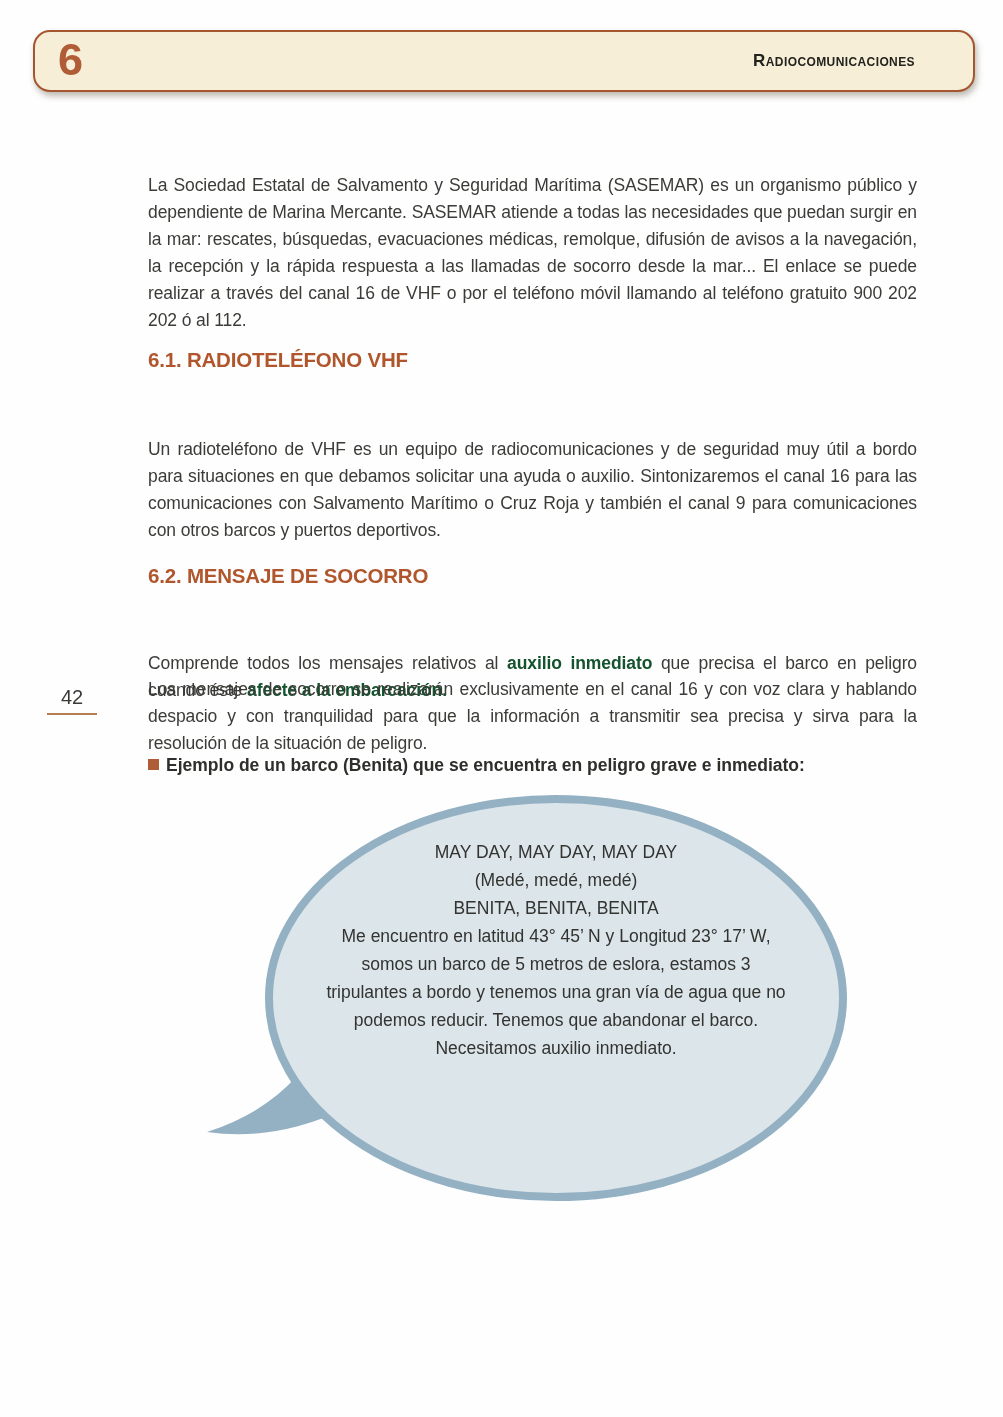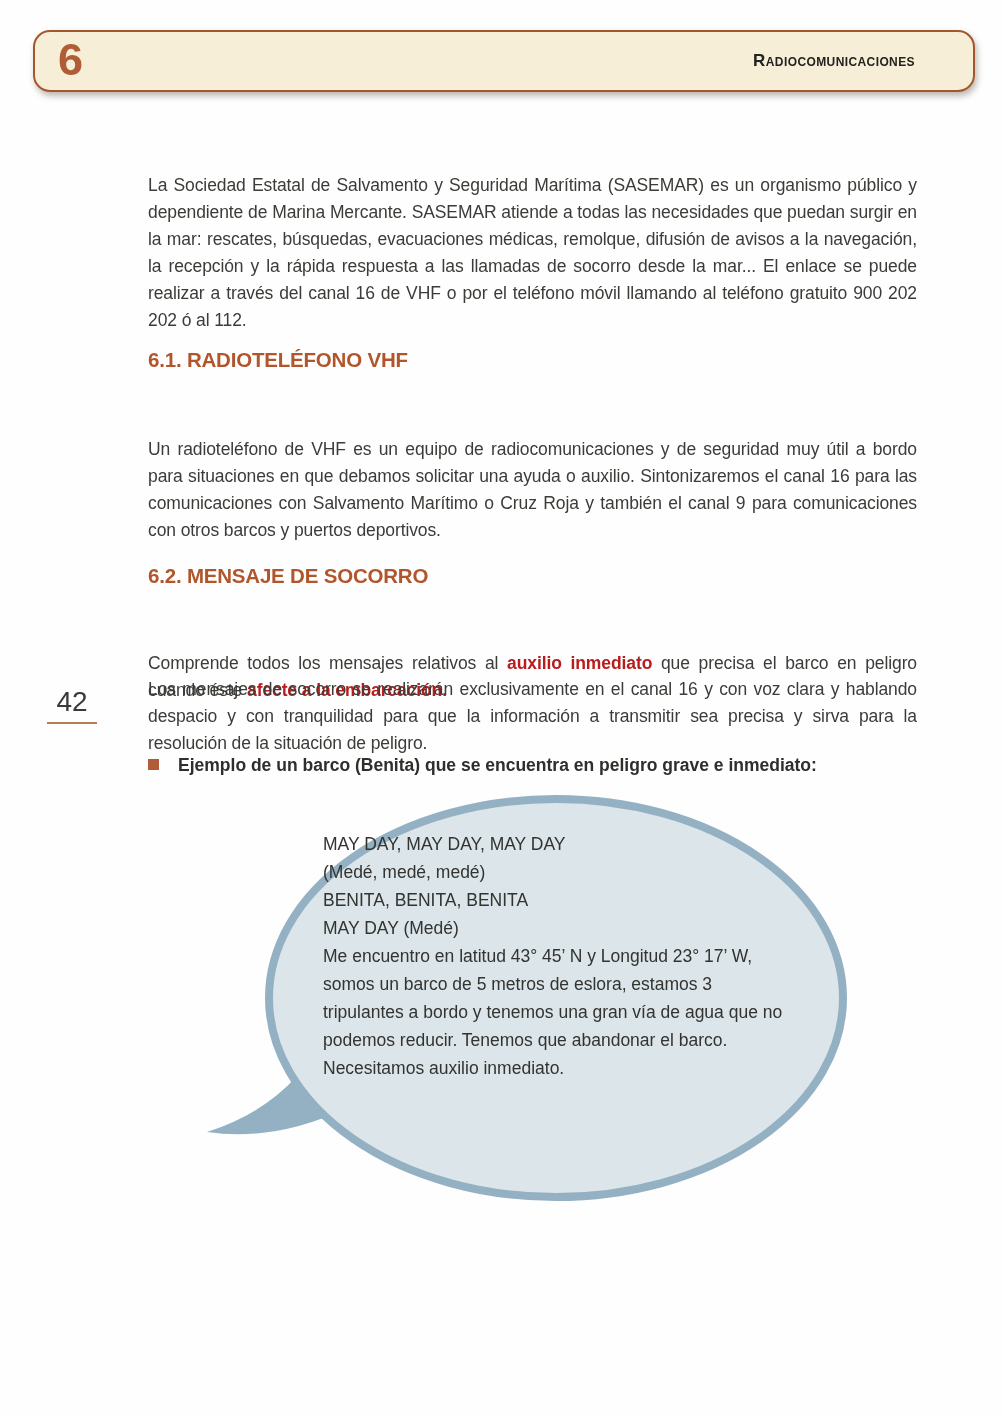--- a/index.html
+++ b/index.html
@@ -50,42 +50,42 @@
   .sec-heading{
     font-size:20.5px;font-weight:bold;color:var(--heading-rust);
     letter-spacing:-0.2px;
   }
   .p-intro{top:138px;}
   .h-61{top:348px;}
   .p-61{top:402px;}
   .h-62{top:564px;}
   .p-comprende{top:616px;}
   .p-mensajes{top:642px;}
-  .bullet-row{top:754px;display:flex;align-items:flex-start;gap:12px;}
+  .bullet-row{top:754px;display:flex;align-items:flex-start;}
   .bullet-square{
     width:11px;height:11px;background:var(--accent-brown);
     margin:5px 7px 0 0;flex:0 0 auto;
   }
   .bullet-text{font-size:17.5px;font-weight:bold;line-height:22px;color:#2e2e2b;}
-  b{font-weight:bold;color:#b91c1c;}
+  b{font-weight:bold;color:#14532d;}
 
   
   .page-num{
     position:absolute;left:47px;top:686px;width:50px;
-    text-align:center;font-size:28px;color:#3a3a38;
+    text-align:center;font-size:20px;color:#3a3a38;
     border-bottom:2.5px solid var(--page-underline);
     padding-bottom:4px;
   }
 
   
   .bubble-wrap{position:absolute;left:195px;top:790px;width:690px;height:430px;}
   .bubble-svg{position:absolute;left:0;top:0;}
   .bubble-text{
-    position:absolute;left:128px;top:40px;width:466px;
-    text-align:left;font-size:17.5px;line-height:28px;color:#333330;
+    position:absolute;left:128px;top:48px;width:466px;
+    text-align:center;font-size:17.5px;line-height:28px;color:#333330;
   }
   .bubble-line{height:28px;}
 </style>
 </head>
 <body>
 
 <div class="page">
 
   <div class="header-bar">
     <div class="chapter-num">6</div>
@@ -112,18 +112,17 @@
 
   <div class="bubble-wrap">
     <svg class="bubble-svg" width="690" height="430" viewBox="0 0 690 430">
       <path d="M 102 286 Q 68 324 12 342 Q 80 352 152 318 Q 124 302 102 286 Z" style="fill:var(--bubble-border);"></path>
       <ellipse cx="361" cy="208" rx="287" ry="199" style="fill:var(--bubble-fill);stroke:var(--bubble-border);stroke-width:8;"></ellipse>
     </svg>
     <div class="bubble-text">
       <div class="bubble-line">MAY DAY, MAY DAY, MAY DAY</div>
       <div class="bubble-line">(Medé, medé, medé)</div>
       <div class="bubble-line">BENITA, BENITA, BENITA</div>
-      <div class="bubble-line">MAY DAY (Medé)</div>
       <div>Me encuentro en latitud 43° 45’ N y Longitud 23° 17’ W, somos un barco de 5 metros de eslora, estamos 3 tripulantes a bordo y tenemos una gran vía de agua que no podemos reducir. Tenemos que abandonar el barco. Necesitamos auxilio inmediato.</div>
     </div>
   </div>
 
 </div>
 
 </body></html>

